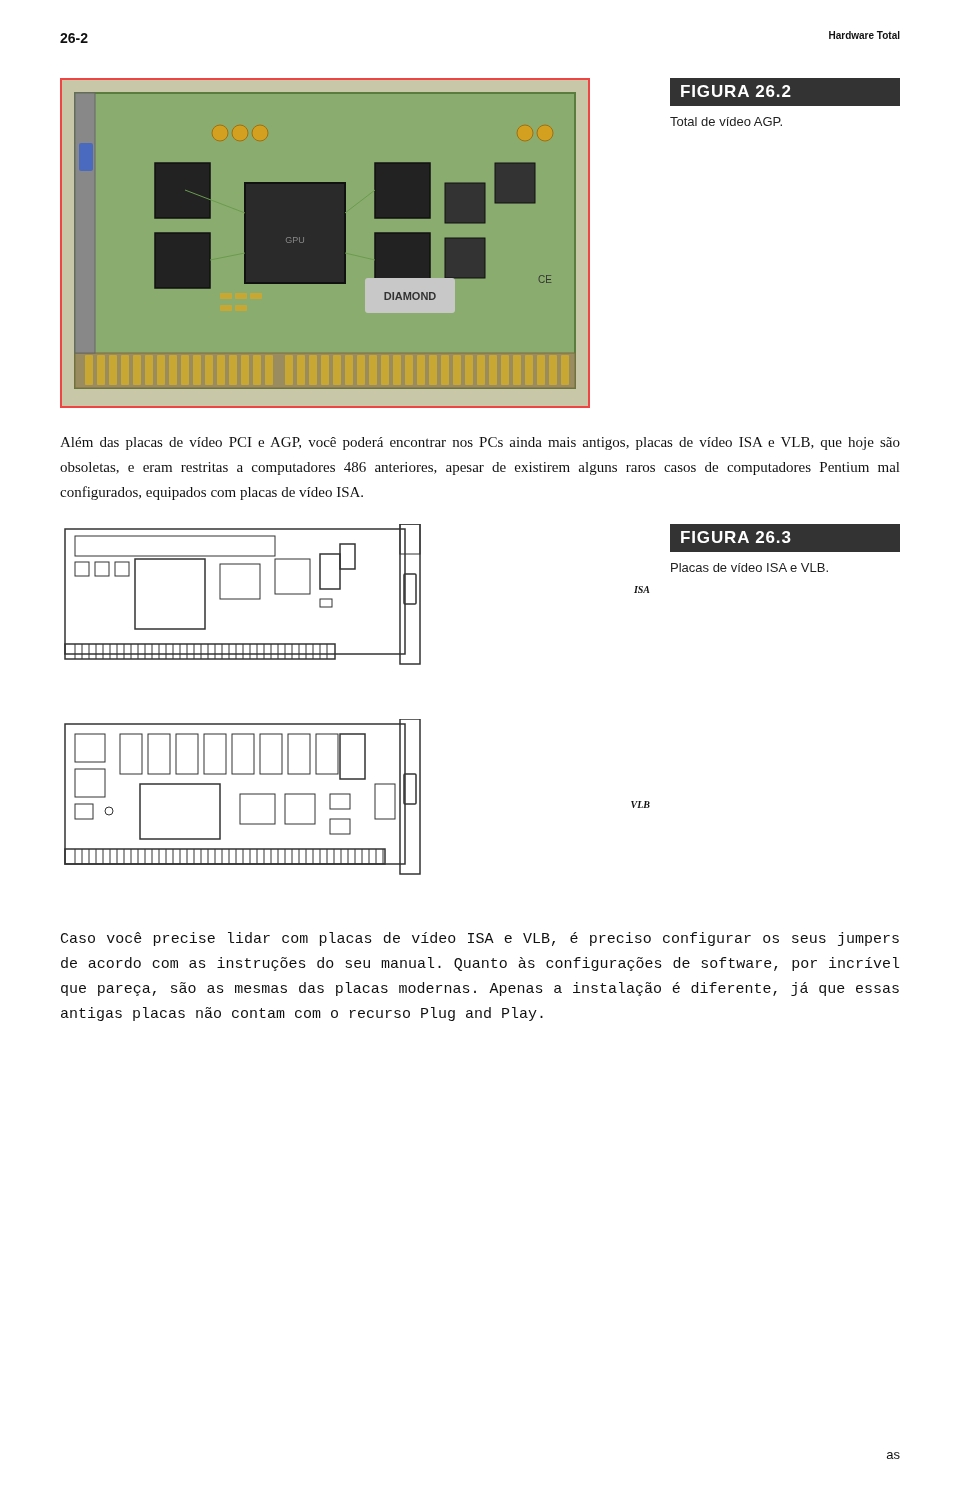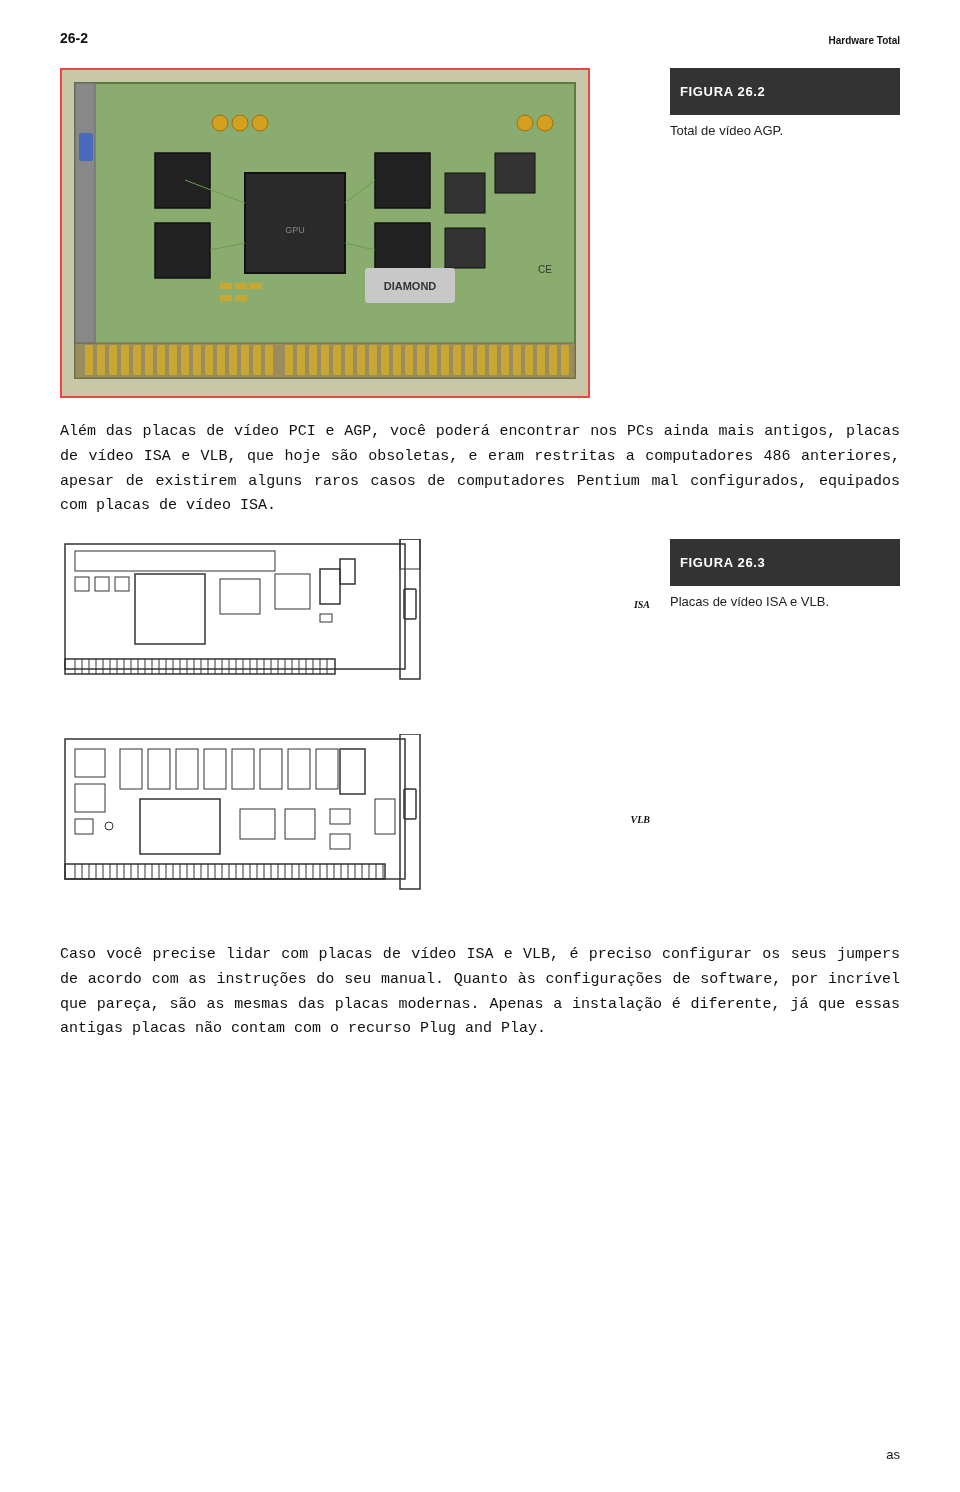--- a/index.html
+++ b/index.html
@@ -19,23 +19,23 @@
       min-height: 1492px;
       background: #fff;
       padding: 30px 60px 40px 60px;
       position: relative;
     }
 
     
     .page-header {
       display: flex;
       justify-content: space-between;
-      align-items: flex-end;
+      align-items: flex-start;
       border-bottom: none;
-      margin-bottom: 22px;
+      margin-bottom: 32px;
     }
 
     .page-number {
       font-size: 14px;
       font-weight: bold;
       font-family: Arial, sans-serif;
     }
 
     .book-title {
       font-size: 10px;
@@ -71,23 +71,23 @@
 
     .figure-caption-right {
       width: 230px;
       flex-shrink: 0;
     }
 
     .figure-label {
       background: #333;
       color: #fff;
       font-family: Arial, sans-serif;
-      font-size: 13px;
+      font-size: 17px;
       font-weight: bold;
-      padding: 16px 10px;
+      padding: 4px 10px;
       letter-spacing: 0.05em;
       margin-bottom: 6px;
       text-transform: uppercase;
     }
 
     .figure-label span {
       font-variant: small-caps;
     }
 
     .figure-desc {
@@ -96,21 +96,21 @@
       color: #222;
       padding: 2px 0;
     }
 
     
     .body-text {
       font-size: 15px;
       line-height: 1.65;
       text-align: justify;
       margin-bottom: 20px;
-      font-family: Liberation Mono, monospace;
+      font-family: Liberation Serif, serif;
     }
 
     
     .figure-26-3 {
       display: flex;
       gap: 20px;
       margin-bottom: 24px;
       align-items: flex-start;
     }
 

